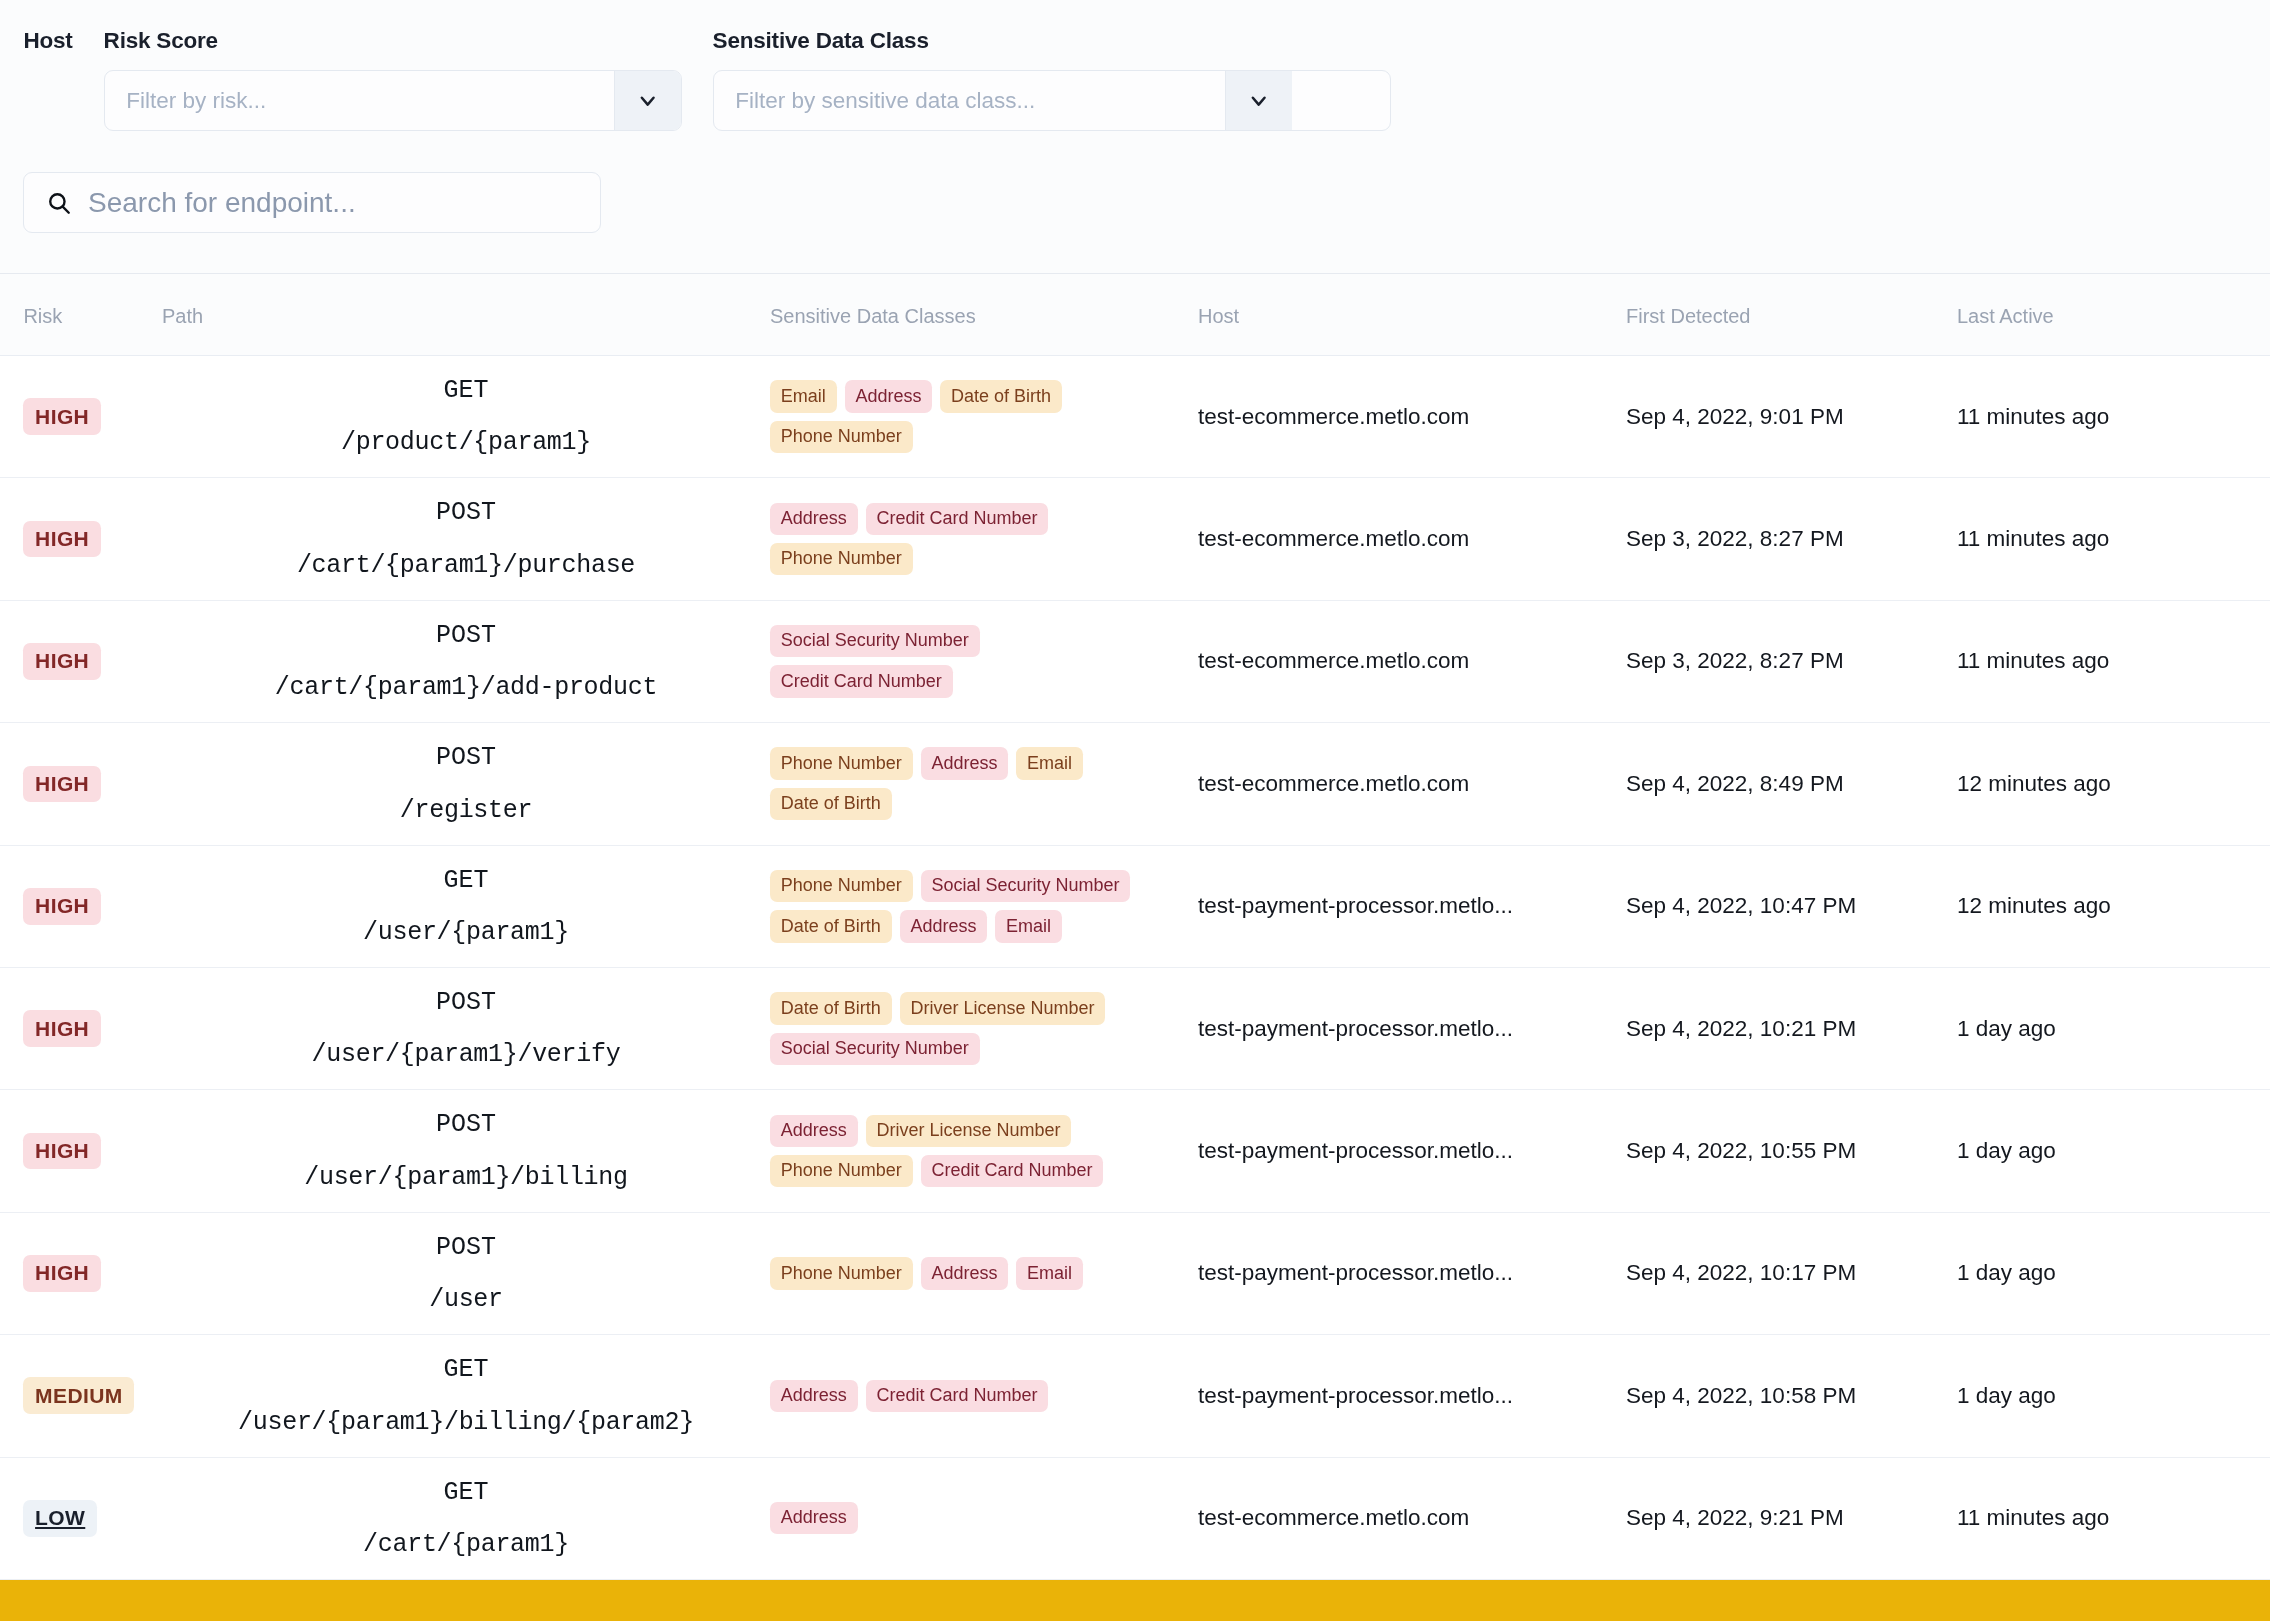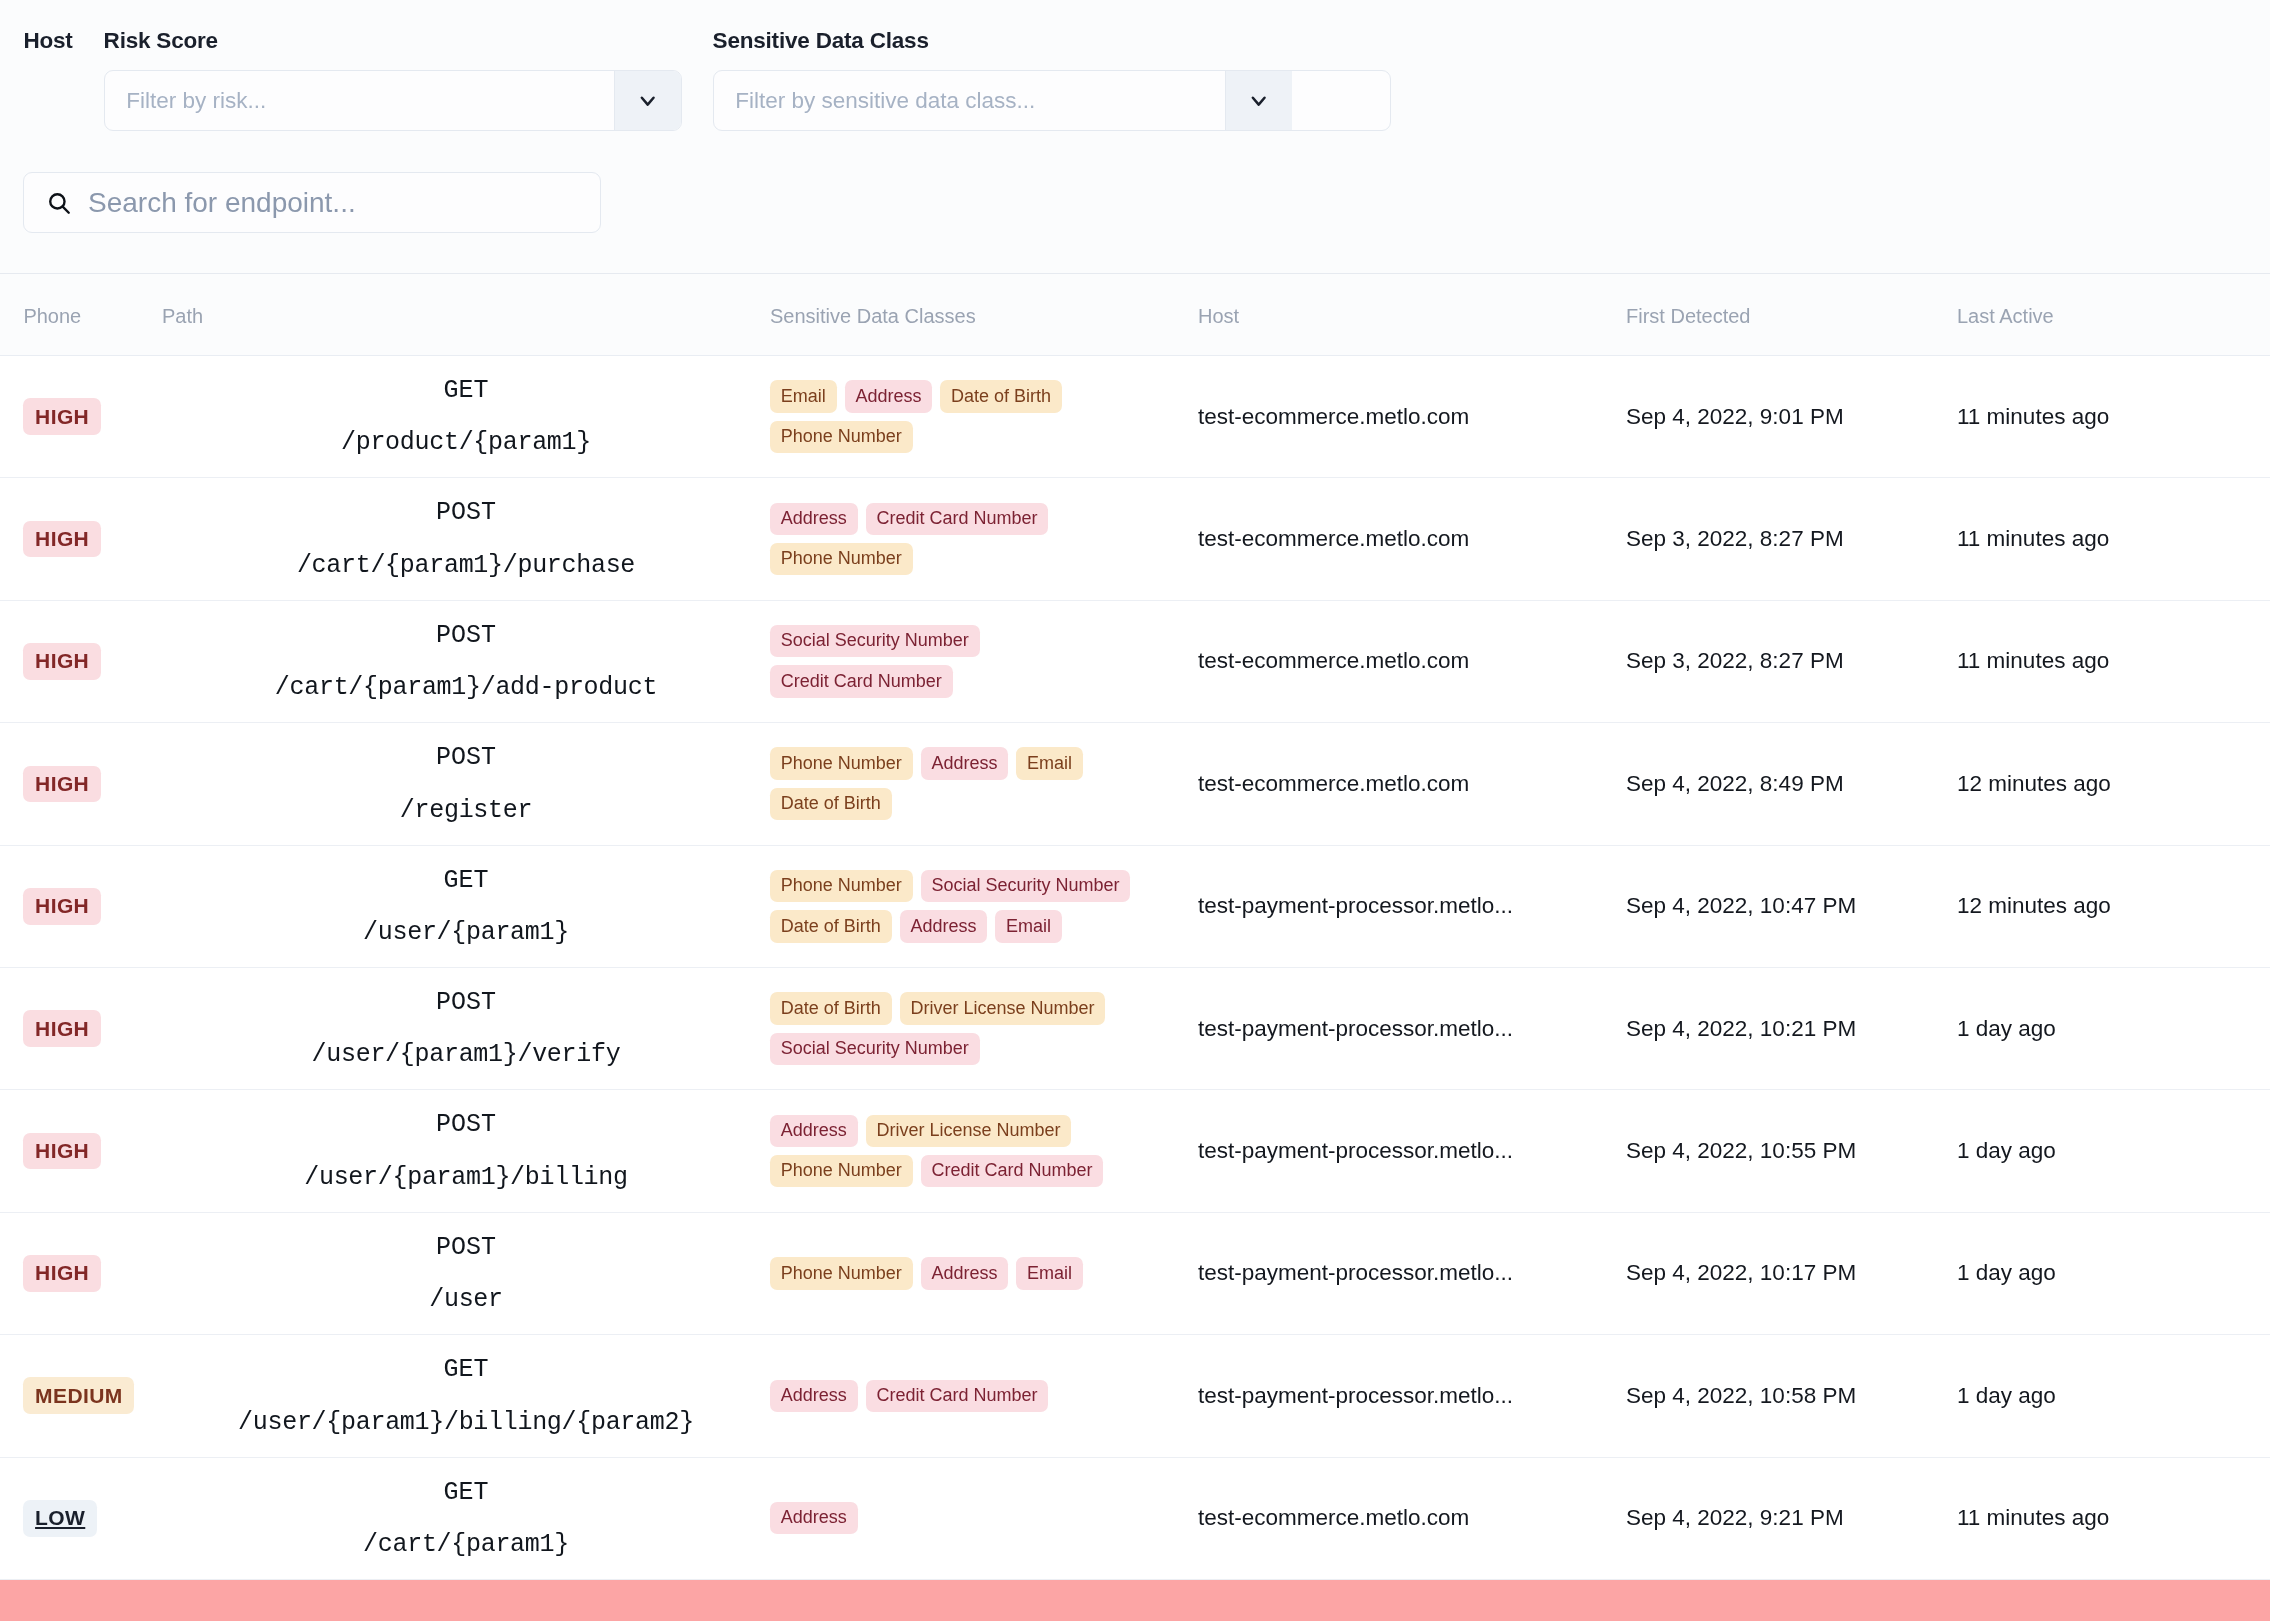--- a/index.html
+++ b/index.html
@@ -8,21 +8,21 @@
     height: 1622px;
     background: #ffffff;
     font-family: "Liberation Sans", sans-serif;
     -webkit-font-smoothing: antialiased;
   }
   #root {
     width: 2270px;
     height: 1622px;
     position: relative;
     overflow: hidden;
-    background: #fca5a5;
+    background: #eab308;
   }
 
   
   .filter-bar {
     background: #fbfcfd;
     padding: 27px 0 0 0;
     width: 100%;
     height: 274px;
     border-bottom: 1.8px solid #e6eaf0;
   }
@@ -233,21 +233,21 @@
             </svg>
         </span>
         <span class="search-ph">Search for endpoint...</span>
       </div>
     </div>
   </div>
 
   <table class="endpoints">
     <thead>
       <tr>
-        <th class="col-risk">Phone</th>
+        <th class="col-risk">Risk</th>
         <th class="col-path">Path</th>
         <th class="col-sdc">Sensitive Data Classes</th>
         <th class="col-host">Host</th>
         <th class="col-first">First Detected</th>
         <th class="col-last">Last Active</th>
       </tr>
     </thead>
     <tbody id="tbody">
         <tr>
           <td class="c-risk"><span class="badge HIGH">HIGH</span></td>

